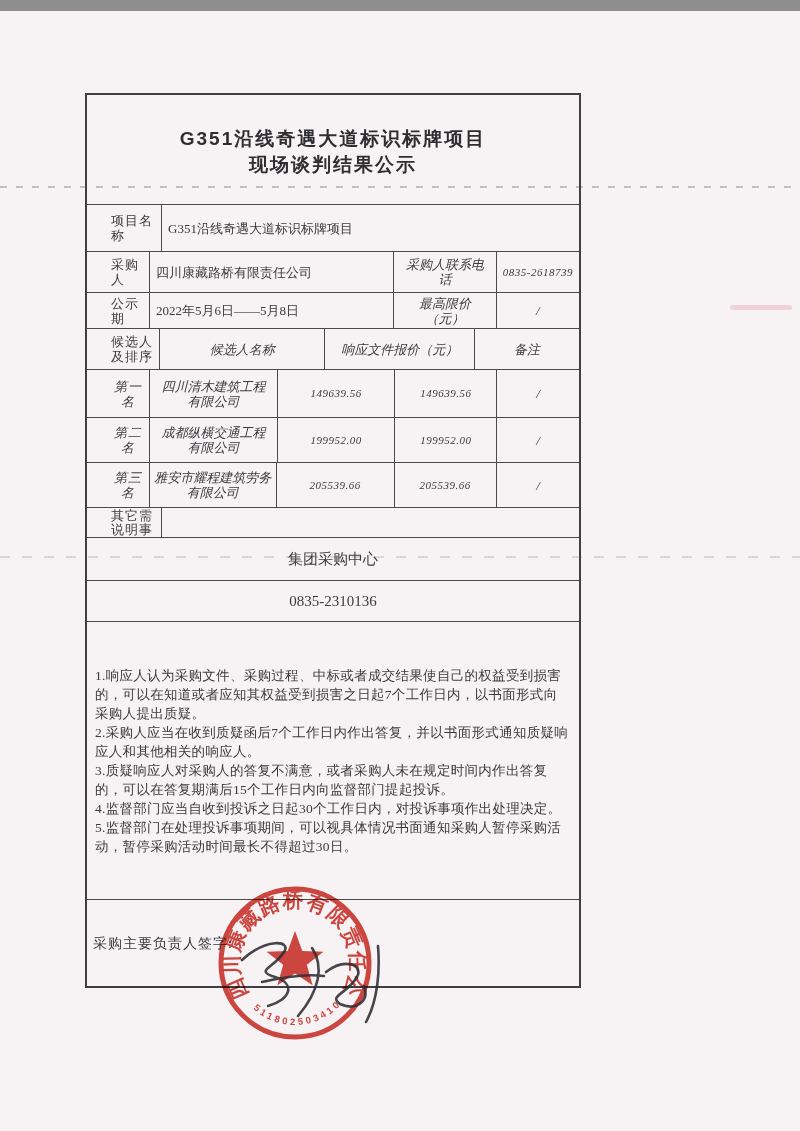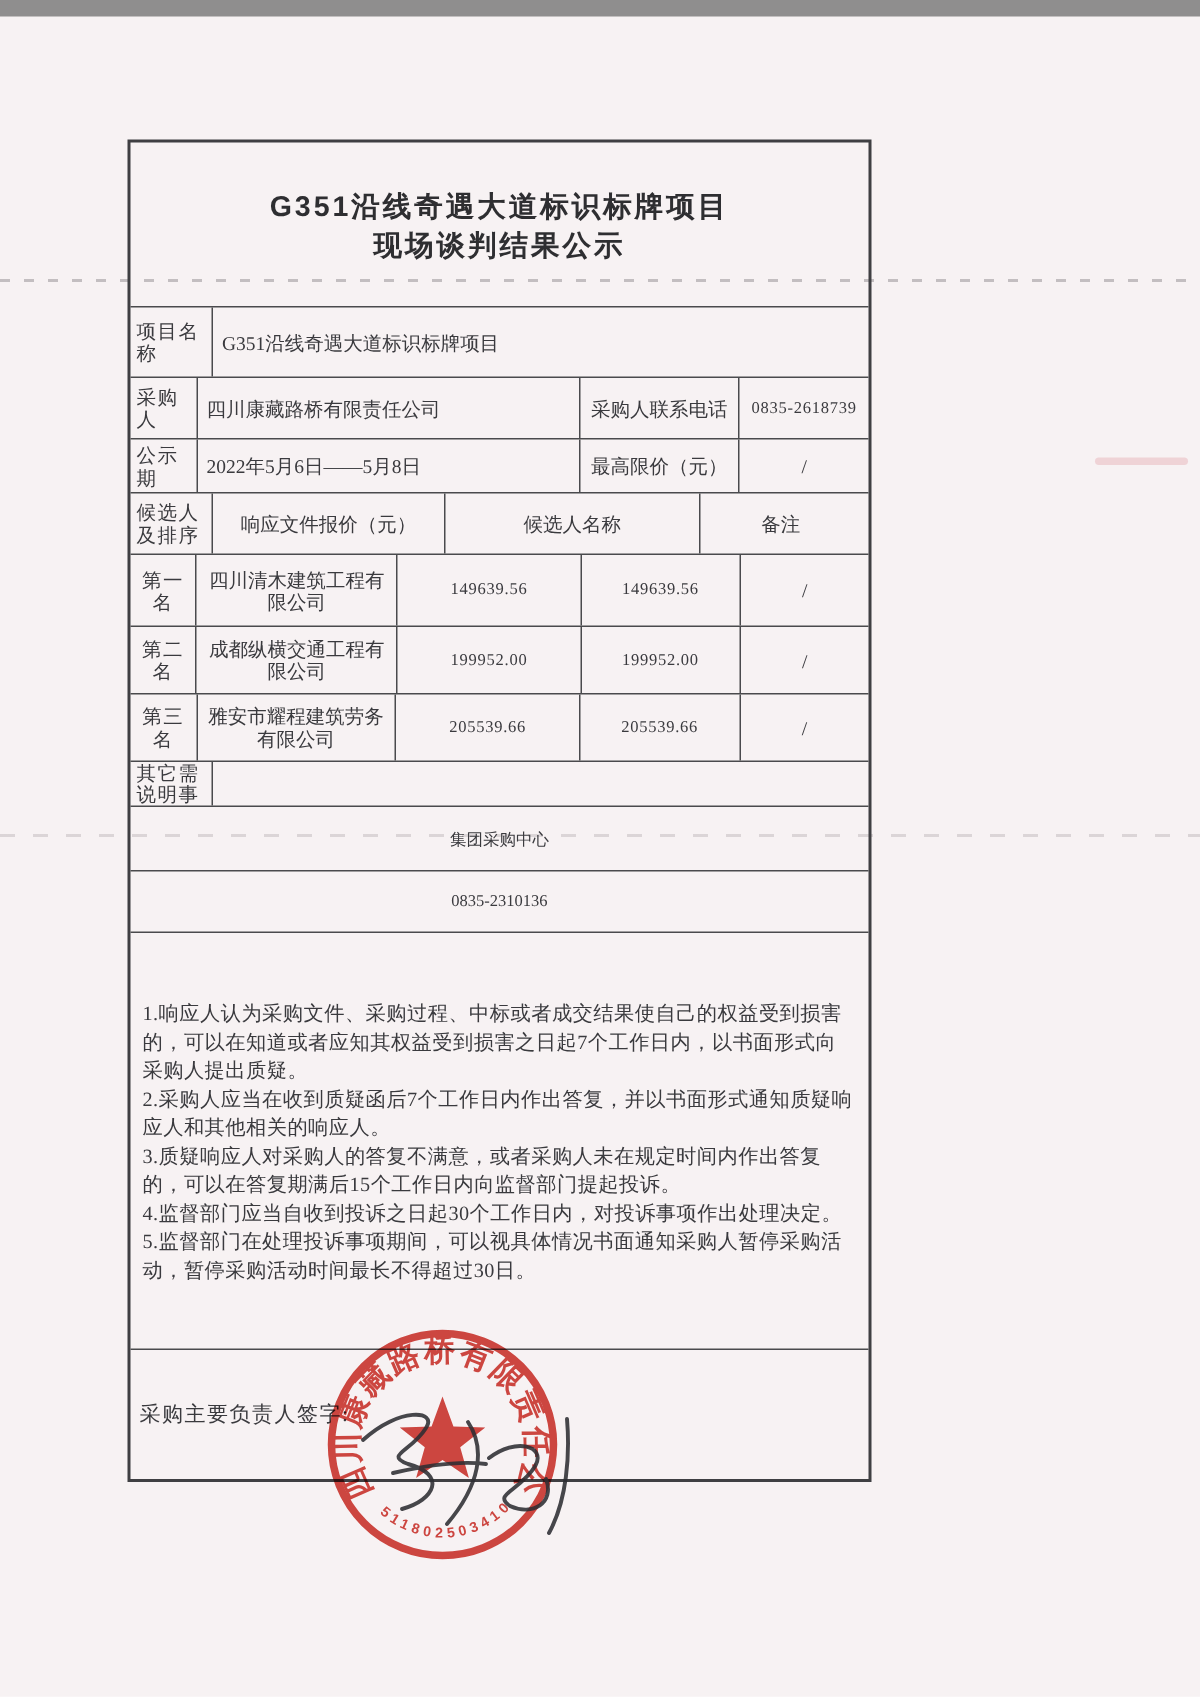--- a/index.html
+++ b/index.html
@@ -27,35 +27,35 @@
   }
   .row { display:flex; border-bottom:1px solid #4a4a4d; box-sizing:border-box; flex:none; }
   .row.last { border-bottom:none; }
   .cell {
     box-sizing:border-box; border-right:1px solid #4a4a4d;
     display:flex; align-items:center;
     padding:2px 6px; font-size:13px; line-height:15px;
     overflow:hidden;
   }
   .cell.endcol { border-right:none; }
-  .label { width:55px; padding:2px 4px; letter-spacing:1px; }
-  .center { justify-content:center; text-align:center; }
+  .label { width:55px; padding:2px 4px; letter-spacing:1px;margin-left:20px; }
+  .center { justify-content:center; text-align:center;font-style:italic; }
   .num { font-size:11px; letter-spacing:.5px; }
 
   .title-block {
     height:110px; border-bottom:1px solid #4a4a4d; box-sizing:border-box;
     display:flex; flex-direction:column; align-items:center; justify-content:flex-end;
     padding-bottom:26px;
     font-family:"Liberation Sans","DejaVu Sans",sans-serif;
     font-weight:bold; font-size:19px; line-height:26px; letter-spacing:2px; color:#2e2e31;
   }
 
   .sup-col { display:flex; flex-direction:column; flex:1; }
   .sup-cell { box-sizing:border-box; display:flex; align-items:center; justify-content:center;
-    font-size:11px; border-bottom:1px solid #4a4a4d; }
+    font-size:15px; border-bottom:1px solid #4a4a4d; }
   .sup-cell.last { border-bottom:none; }
 
   .obj-content { flex-direction:column; justify-content:center; align-items:flex-start; padding:6px 8px; }
   .obj-content p { margin:0; font-size:13.5px; line-height:19px; letter-spacing:.3px; }
 
   .sig-row { align-items:center; }
   .sig-label { font-size:14px; letter-spacing:1px; }
 
   .stamp { position:absolute; left:205px; top:873px; width:180px; height:180px;
     z-index:6; opacity:.9; mix-blend-mode:multiply; }
@@ -91,22 +91,22 @@
 
   <div class="row" style="height:36px">
     <div class="cell label">公示期</div>
     <div class="cell" style="width:325px">2022年5月6日——5月8日</div>
     <div class="cell center" style="width:134px">最高限价（元）</div>
     <div class="cell center endcol" style="width:107px">/</div>
   </div>
 
   <div class="row" style="height:41px">
     <div class="cell label">候选人及排序</div>
+    <div class="cell center" style="width:170px">候选人名称</div>
     <div class="cell center" style="width:155px">响应文件报价（元）</div>
-    <div class="cell center" style="width:170px">候选人名称</div>
     <div class="cell center endcol" style="width:107px">备注</div>
   </div>
 
   <div class="row" style="height:48px">
     <div class="cell label center">第一名</div>
     <div class="cell center" style="width:170px">四川清木建筑工程有限公司</div>
     <div class="cell center num" style="width:155px">149639.56</div>
     <div class="cell center num" style="width:134px">149639.56</div>
     <div class="cell center endcol" style="width:107px">/</div>
   </div>

